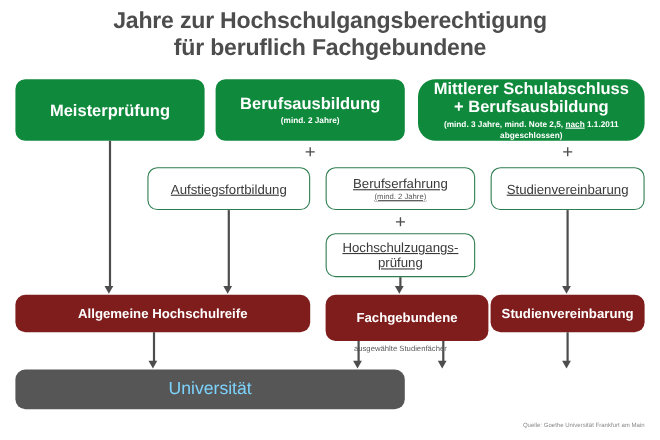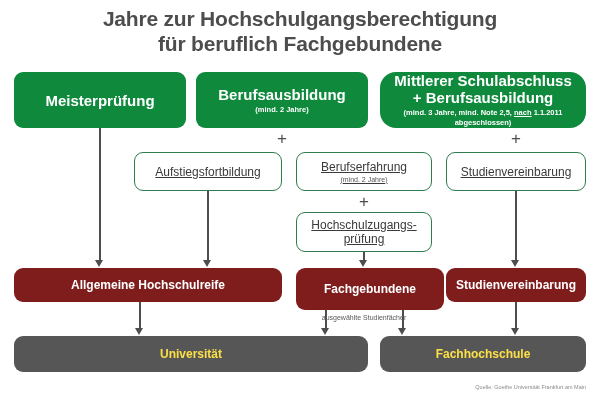--- a/index.html
+++ b/index.html
@@ -48,22 +48,22 @@
   .white{
     background:#ffffff;color:#3a3a3a;
     border:1px solid #2e7d4f;
     border-radius:9px;
     text-decoration:underline;
   }
   .white .l1{font-size:12px;line-height:14px;}
   .white .l2{font-size:7px;line-height:9px;color:#555;margin-top:1px;}
 
   .gray{
-    background:#565656;color:#fde047;font-weight:bold;
-    font-size:12px;line-height:18px;
+    background:#565656;color:#7dd3fc;font-weight:normal;
+    font-size:16px;line-height:18px;
   }
 
   
   .plus{
     position:absolute;
     color:#4d4d4d;
     font-size:17px;line-height:17px;
     font-weight:normal;
     text-align:center;
     width:16px;
@@ -177,19 +177,16 @@
 
   <div class="note" style="left:296px;top:313px;width:136px;">ausgewählte Studienfächer</div>
 
   <div class="vline" style="left:515px;top:302px;height:28px;"></div>
   <div class="arrowhead" style="left:511px;top:328px;"></div>
 
   <div class="node gray" style="left:14px;top:336px;width:354px;height:36px;">
     <span class="l1">Universität</span>
   </div>
 
-  <div class="node gray" style="left:380px;top:336px;width:206px;height:36px;">
-    <span class="l1">Fachhochschule</span>
-  </div>
 
   <div class="credit" style="left:386px;top:383px;width:200px;">Quelle: Goethe Universität Frankfurt am Main</div>
 
 </div>
 
 </body></html>

